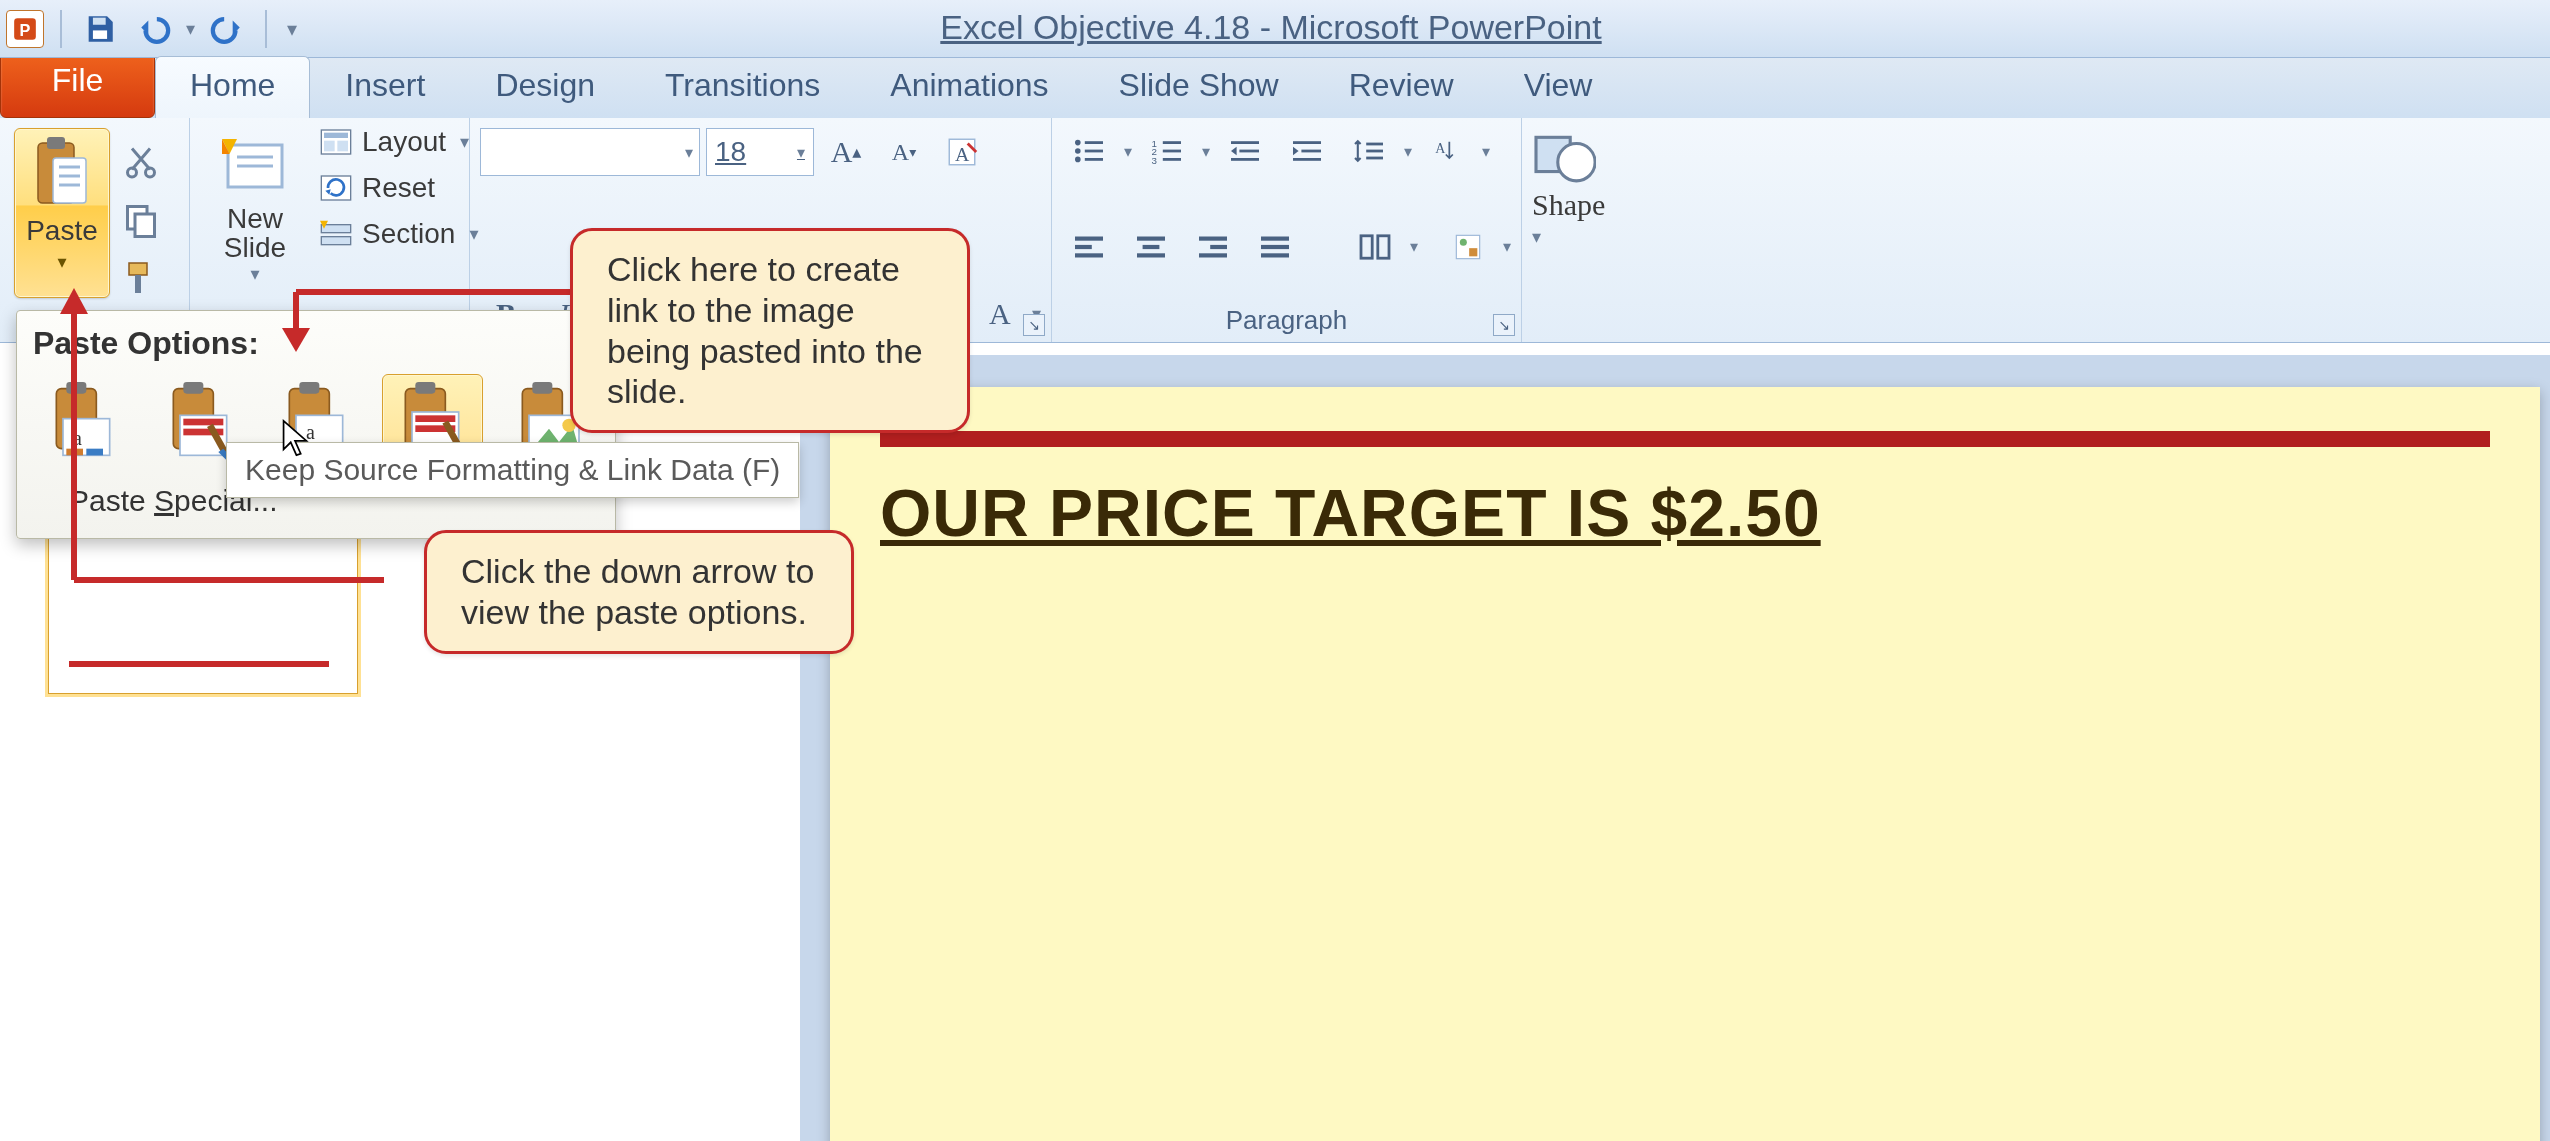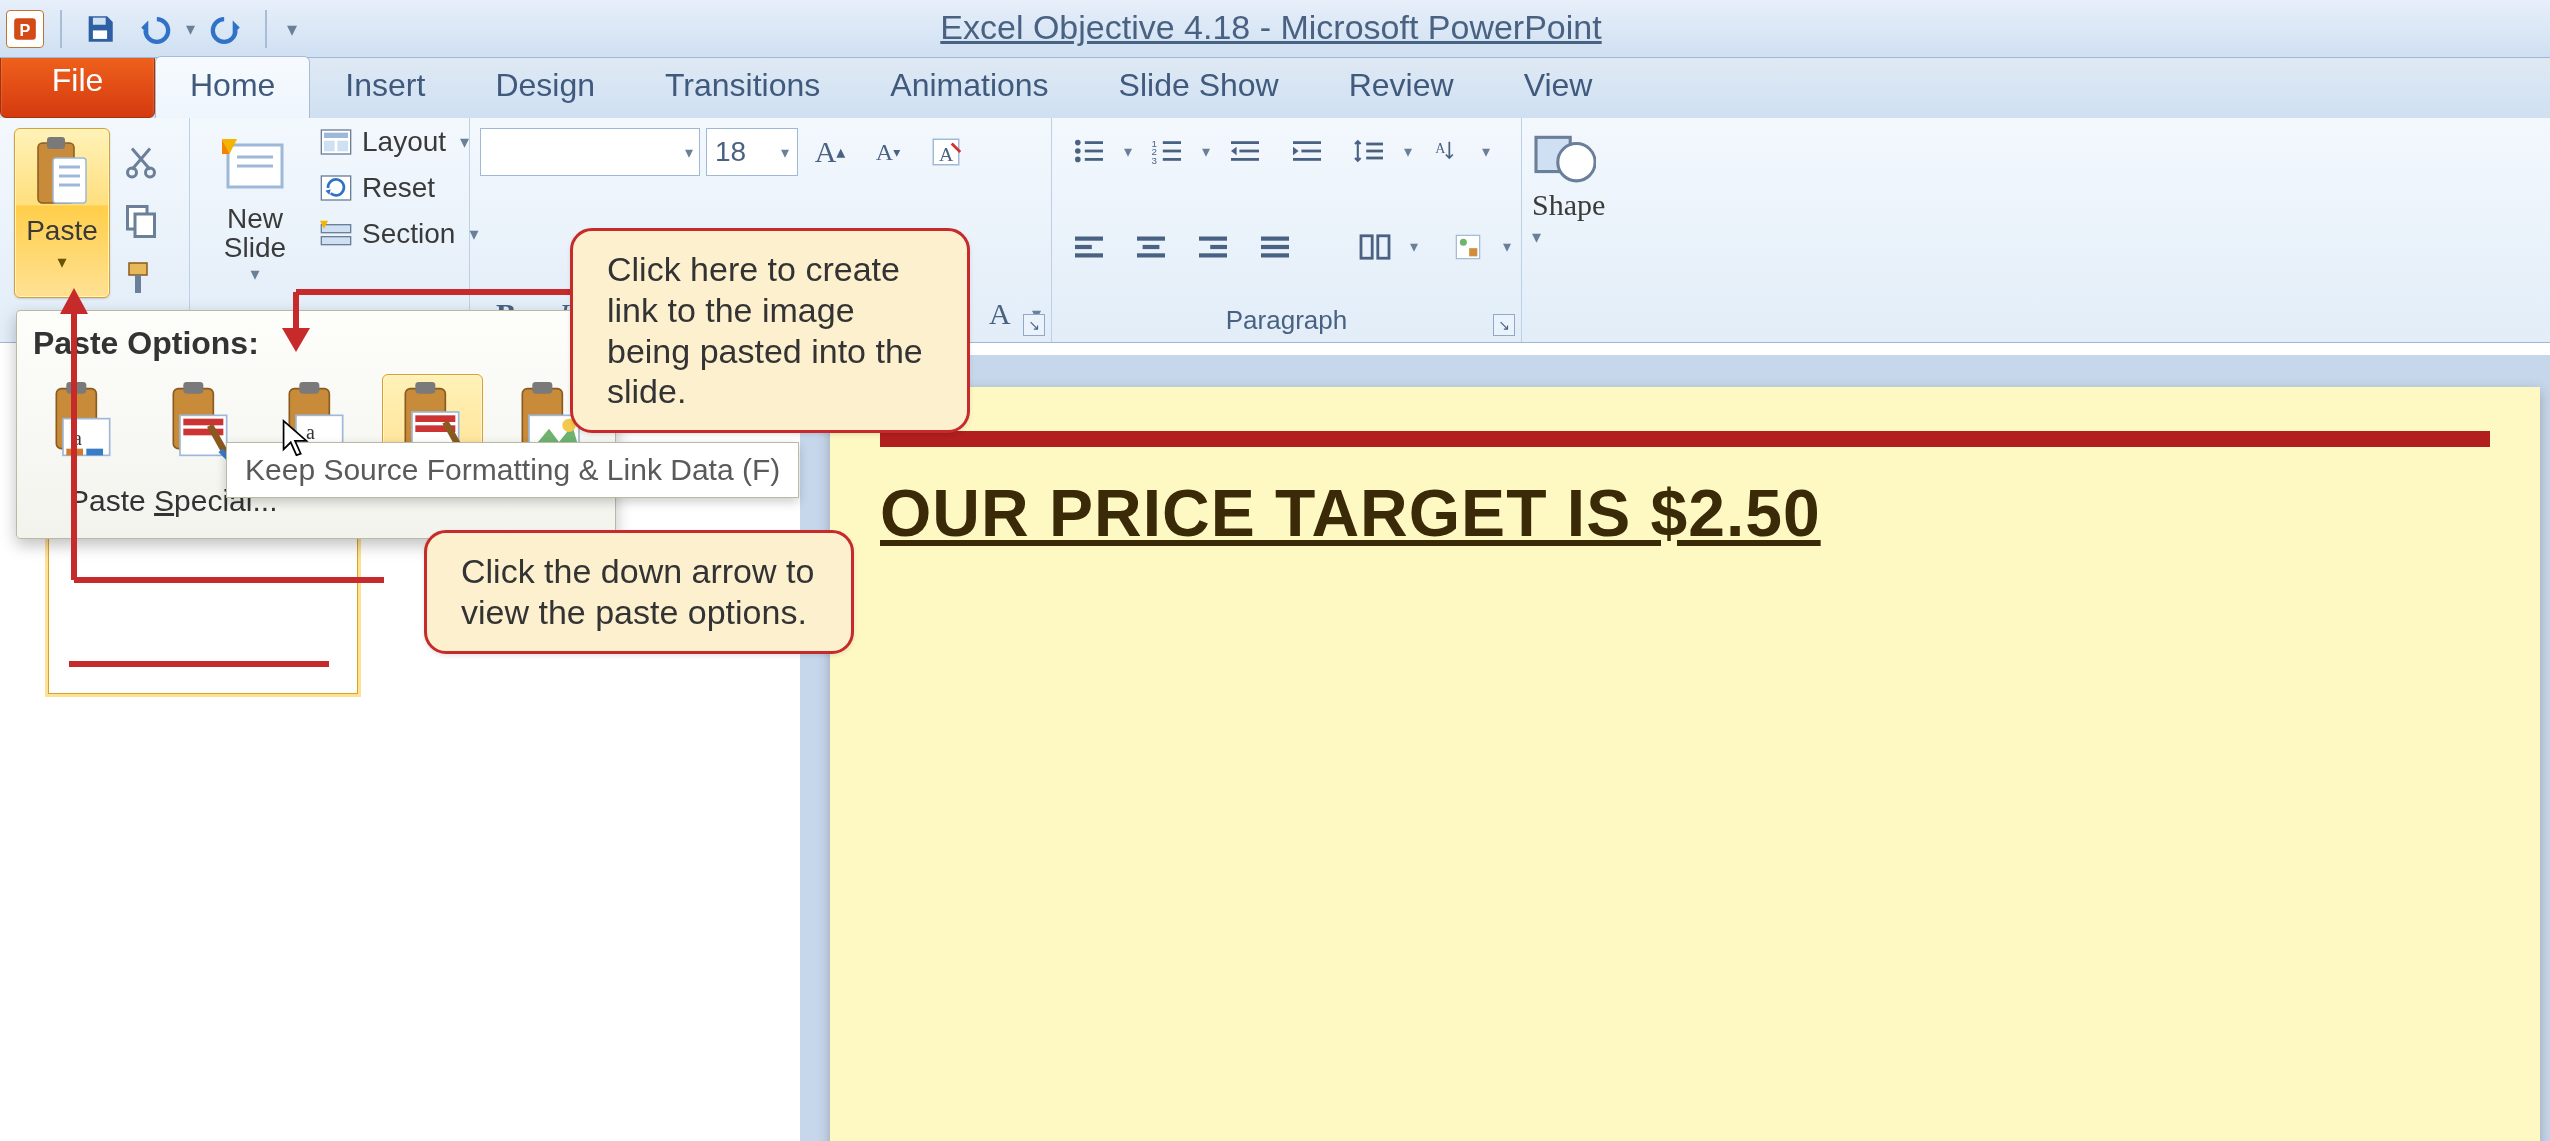--- a/index.html
+++ b/index.html
@@ -155,21 +155,21 @@
   
   #grp-font { width: 582px; padding-top:10px; }
   .font-row1 { display:flex; align-items:center; gap:6px; }
   .combo {
     height:48px; background:#fff; border:1px solid #9db8d8;
     display:flex; align-items:center; justify-content:flex-end;
     padding-right:6px;
   }
   .combo .tri { color:#6b7f99; font-size:16px; }
   #font-name{ width:220px; }
-  #font-size{ width:92px; justify-content:space-between; padding:0 8px; font-size:28px; color:#4a6282;}
+  #font-size{ width:108px; justify-content:space-between; padding:0 8px; font-size:28px; color:#4a6282;text-decoration:underline;}
   .fbtn{
     width:52px; height:48px; display:flex; align-items:center; justify-content:center;
     color:#4a6282; font-size:30px;
   }
   .font-row2{ display:flex; align-items:center; gap:6px; margin-top:14px; }
 
   
   #grp-para { width: 470px; padding-top:10px;}
   .para-row{ display:flex; gap:8px; align-items:center; }
   .pbtn{ width:54px; height:46px; display:flex;align-items:center;justify-content:center; color:#4a6282; }

